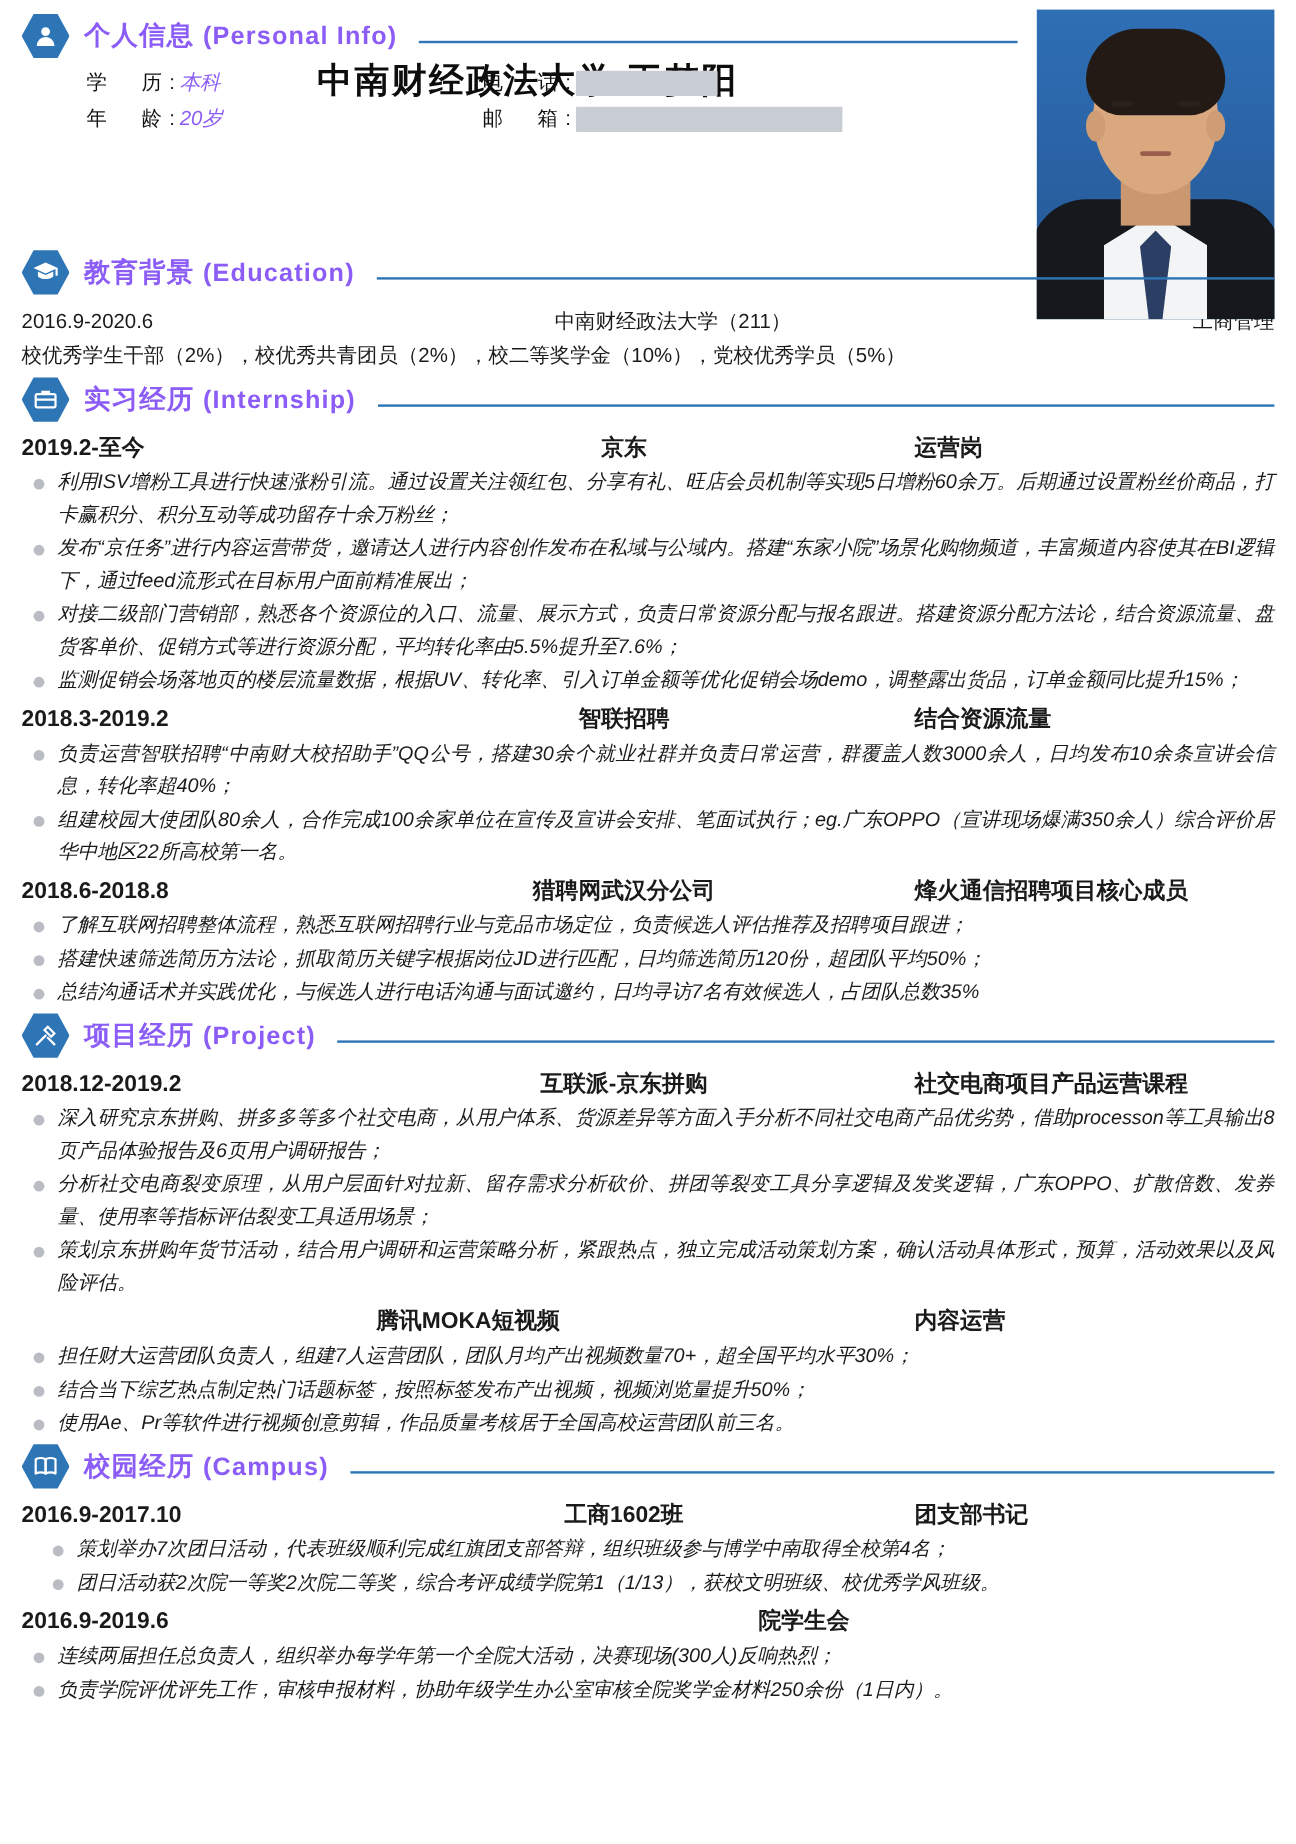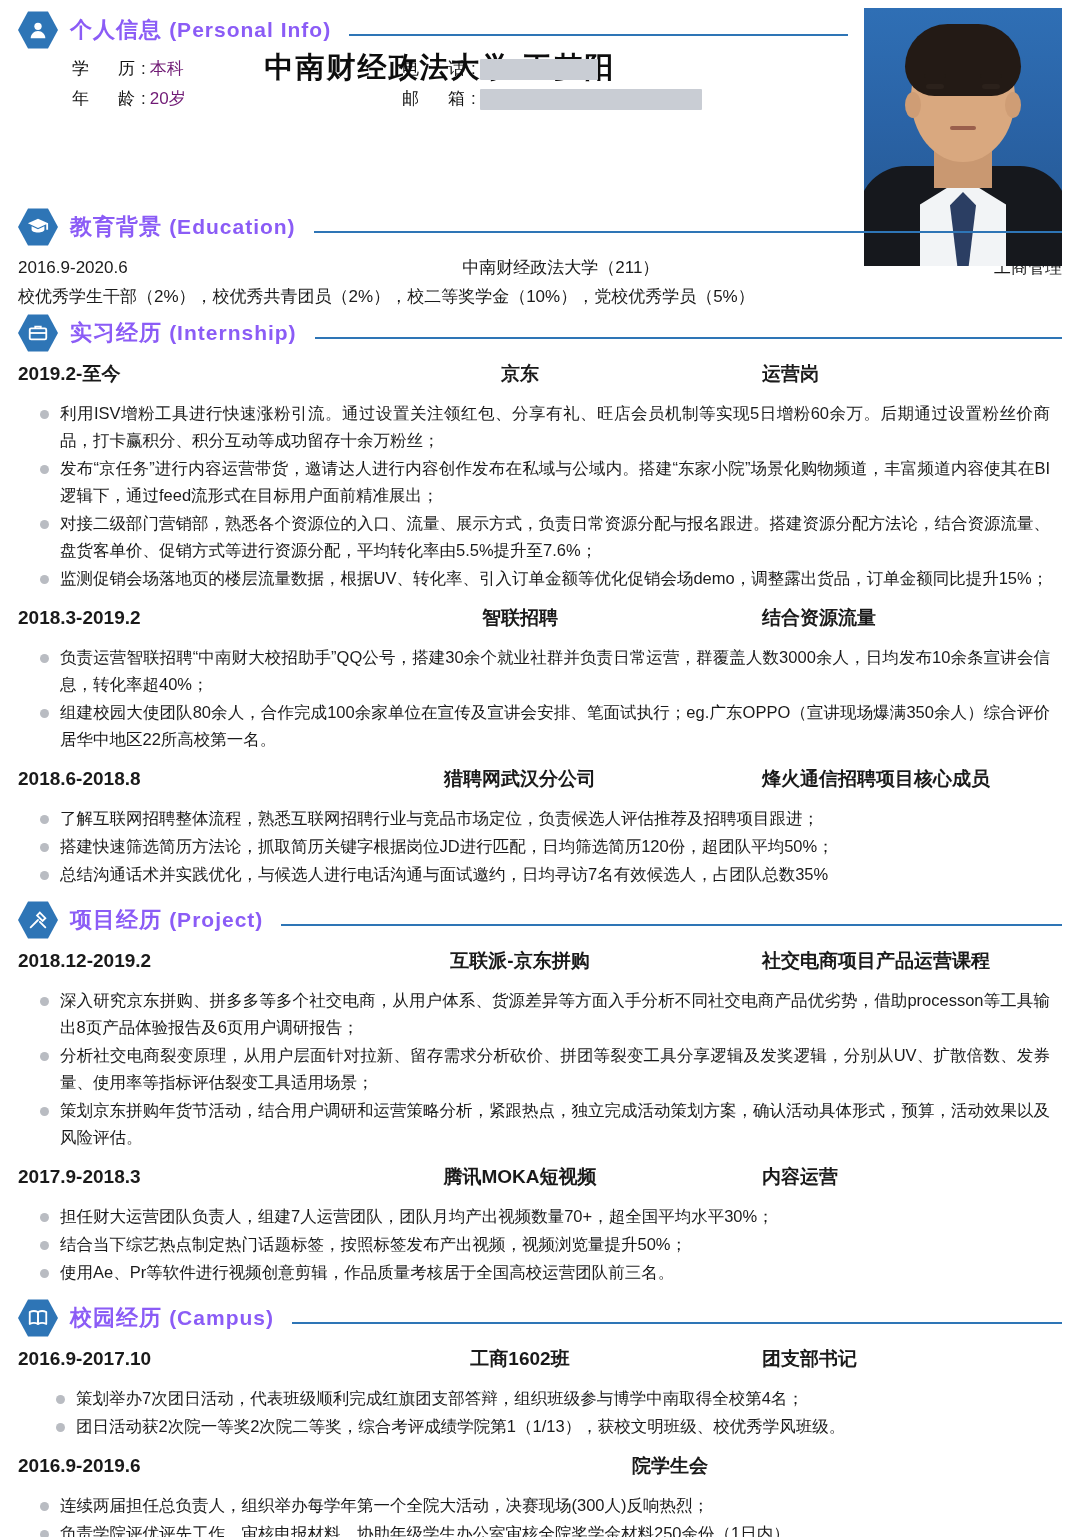--- a/index.html
+++ b/index.html
@@ -199,21 +199,21 @@
   .pi-cell {
     display: flex;
     align-items: center;
   }
   .pi-cell.left { width: 330px; align-items: center; }
   .pi-label {
     letter-spacing: 6px;
     color: #111;
   }
   .pi-colon { margin: 0 4px 0 0; }
-  .pi-value { color: #701a75; }
+  .pi-value { color: #8b5cf6; font-style: italic; }
   .redacted {
     display: inline-block;
     height: 21px;
     background: #c9cdd4;
     border-radius: 1px;
     vertical-align: middle;
   }
   .redacted.phone { width: 118px; }
   .redacted.mail { width: 222px; }
 
@@ -241,22 +241,23 @@
     font-size: 19px;
     line-height: 28px;
     margin-top: 5px;
   }
   .job-row .date { width: 260px; }
   .job-row .org { flex: 1 1 auto; text-align: center; }
   .job-row .role { width: 300px; text-align: left; font-family: Liberation Serif, serif; }
 
   ul.bullets {
     list-style: none;
-    margin: 12px;
+    margin: 0;
     padding: 0;
+    font-style: italic;
   }
   ul.bullets li {
     position: relative;
     padding-left: 30px;
     font-size: 16.5px;
     line-height: 27px;
     margin-top: 1px;
     text-align: justify;
   }
   ul.bullets li::before {
@@ -431,26 +432,25 @@
   </div>
 
   <div class="block">
     <div class="job-row">
       <div class="date">2018.12-2019.2</div>
       <div class="org">互联派-京东拼购</div>
       <div class="role">社交电商项目产品运营课程</div>
     </div>
     <ul class="bullets">
       <li>深入研究京东拼购、拼多多等多个社交电商，从用户体系、货源差异等方面入手分析不同社交电商产品优劣势，借助processon等工具输出8页产品体验报告及6页用户调研报告；</li>
-      <li>分析社交电商裂变原理，从用户层面针对拉新、留存需求分析砍价、拼团等裂变工具分享逻辑及发奖逻辑，分别从UV、扩散倍数、发券量、使用率等指标评估裂变工具适用场景；</li>
+      <li>分析社交电商裂变原理，从用户层面针对拉新、留存需求分析砍价、拼团等裂变工具分享逻辑及发奖逻辑，广东OPPO、扩散倍数、发券量、使用率等指标评估裂变工具适用场景；</li>
       <li>策划京东拼购年货节活动，结合用户调研和运营策略分析，紧跟热点，独立完成活动策划方案，确认活动具体形式，预算，活动效果以及风险评估。</li>
     </ul>
 
     <div class="job-row">
-      <div class="date">2017.9-2018.3</div>
       <div class="org">腾讯MOKA短视频</div>
       <div class="role">内容运营</div>
     </div>
     <ul class="bullets">
       <li>担任财大运营团队负责人，组建7人运营团队，团队月均产出视频数量70+，超全国平均水平30%；</li>
       <li>结合当下综艺热点制定热门话题标签，按照标签发布产出视频，视频浏览量提升50%；</li>
       <li>使用Ae、Pr等软件进行视频创意剪辑，作品质量考核居于全国高校运营团队前三名。</li>
     </ul>
   </div>
 

